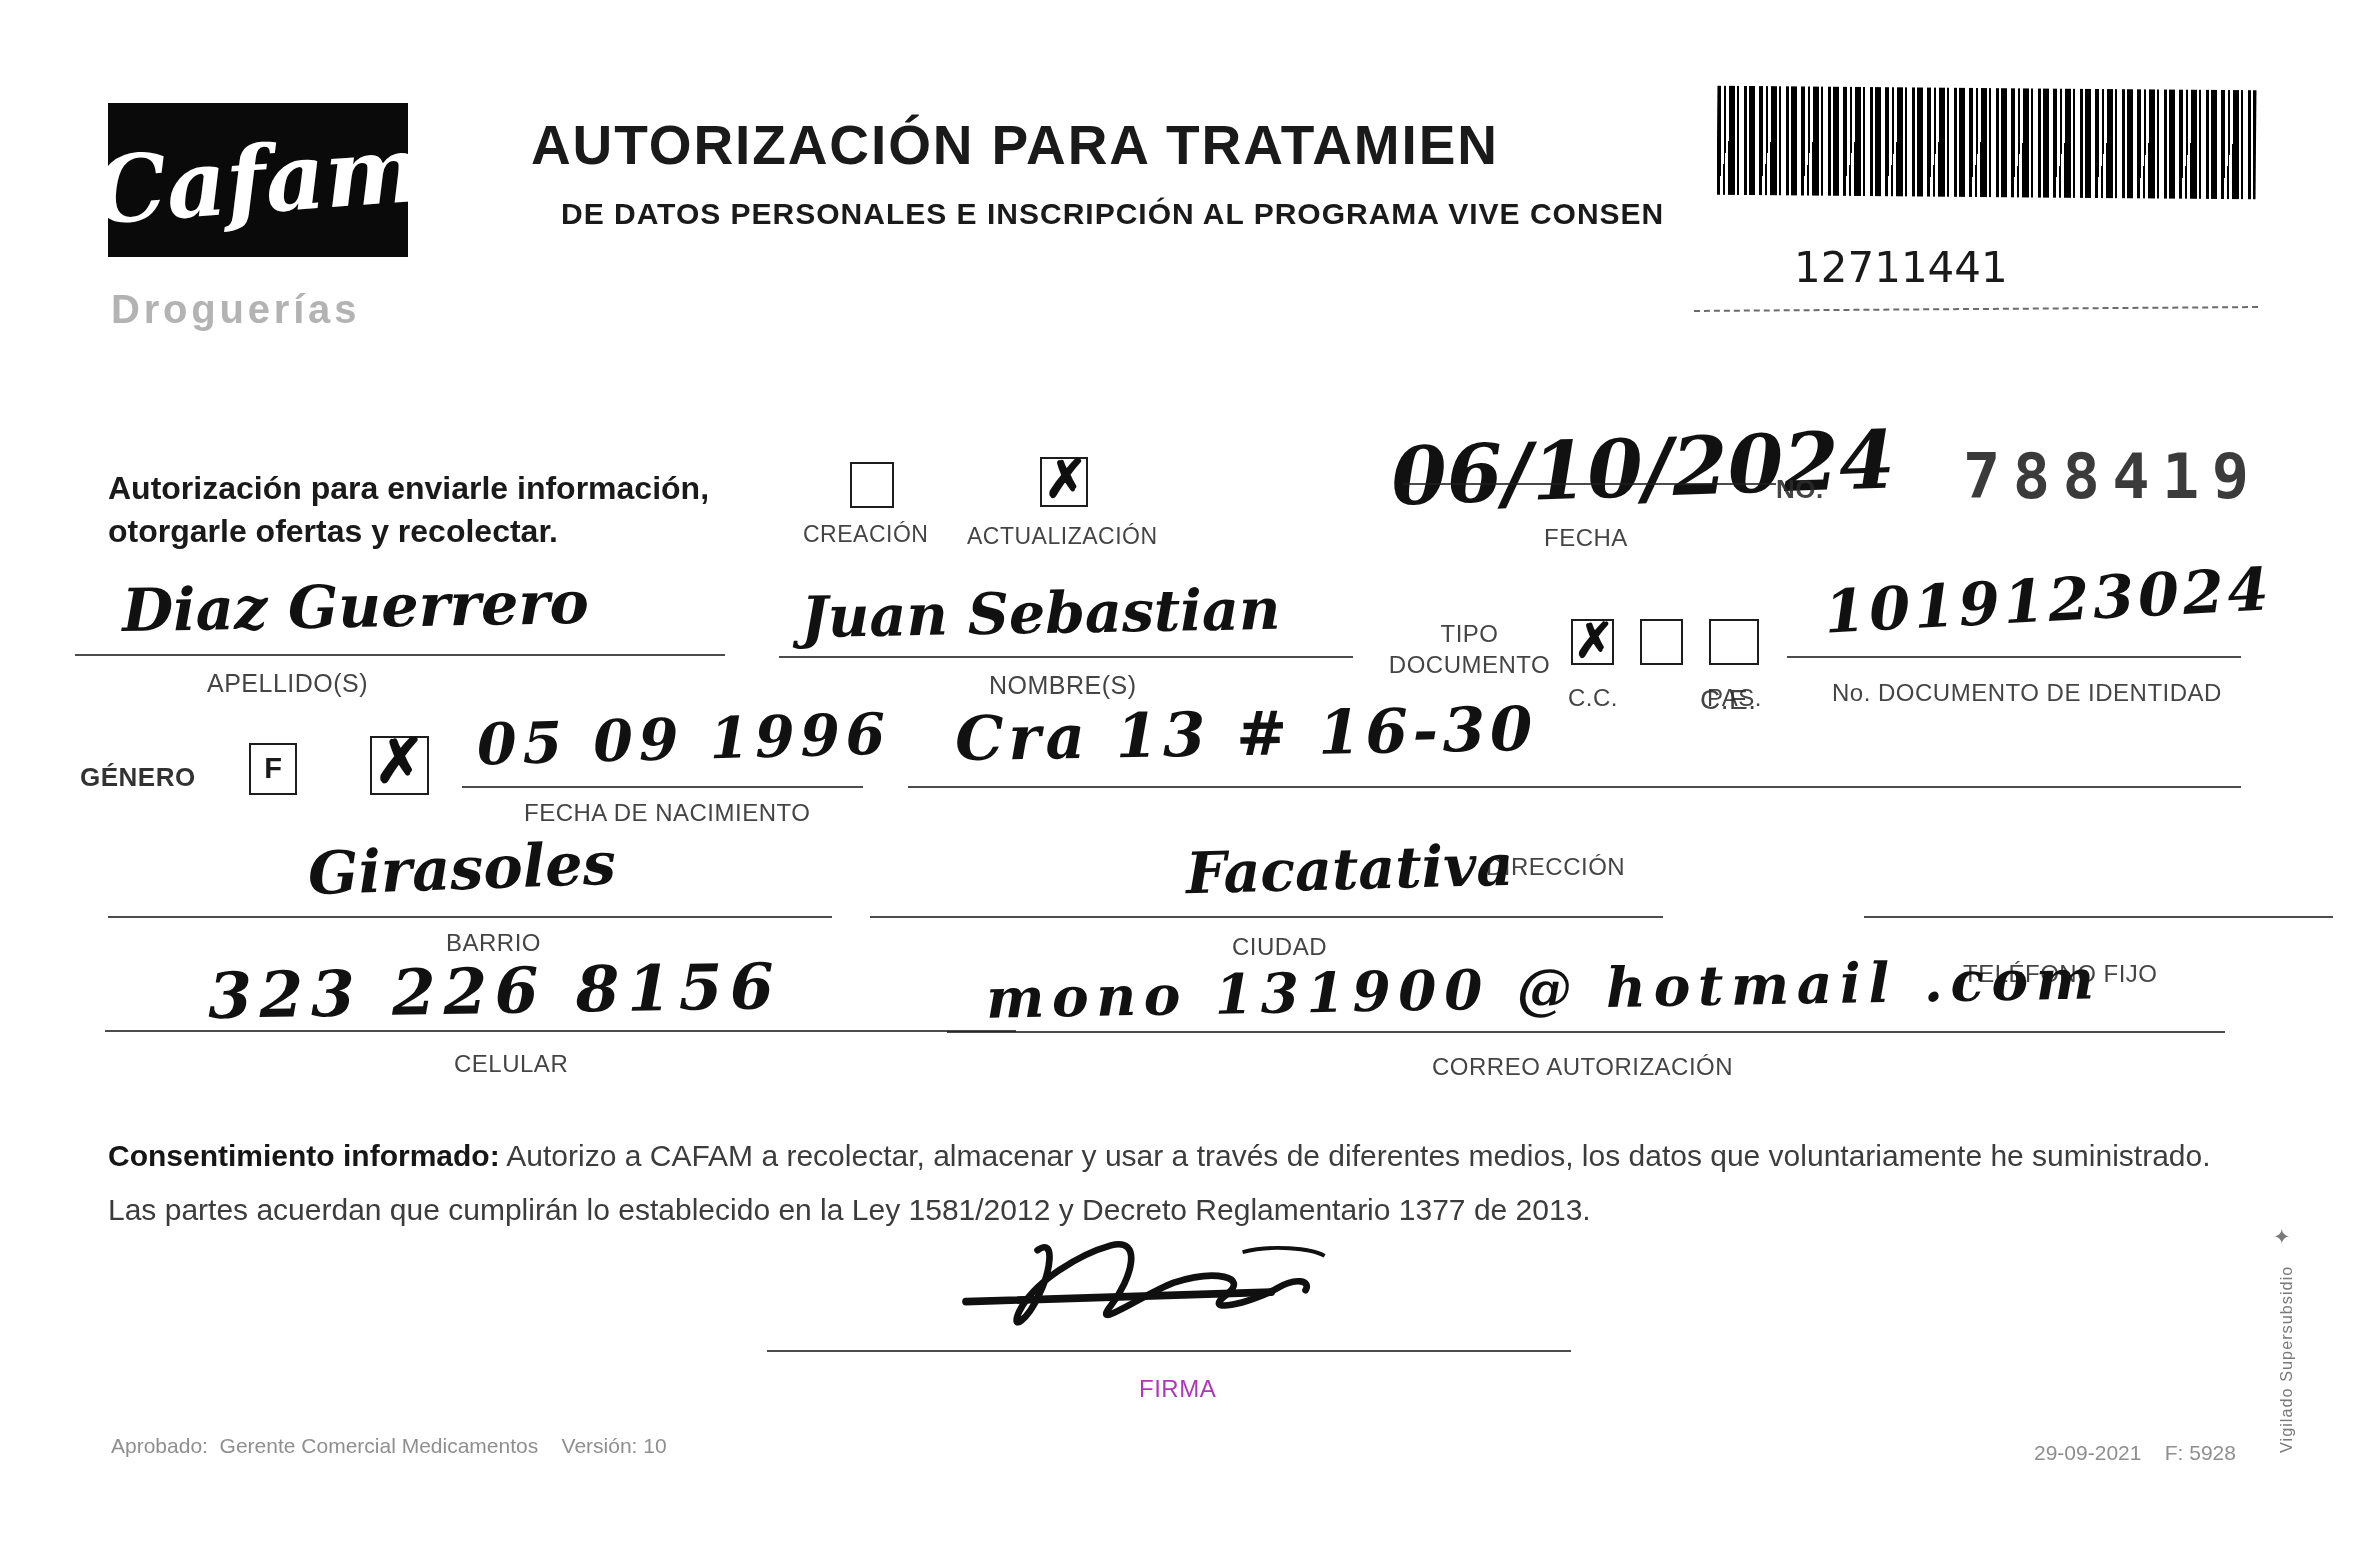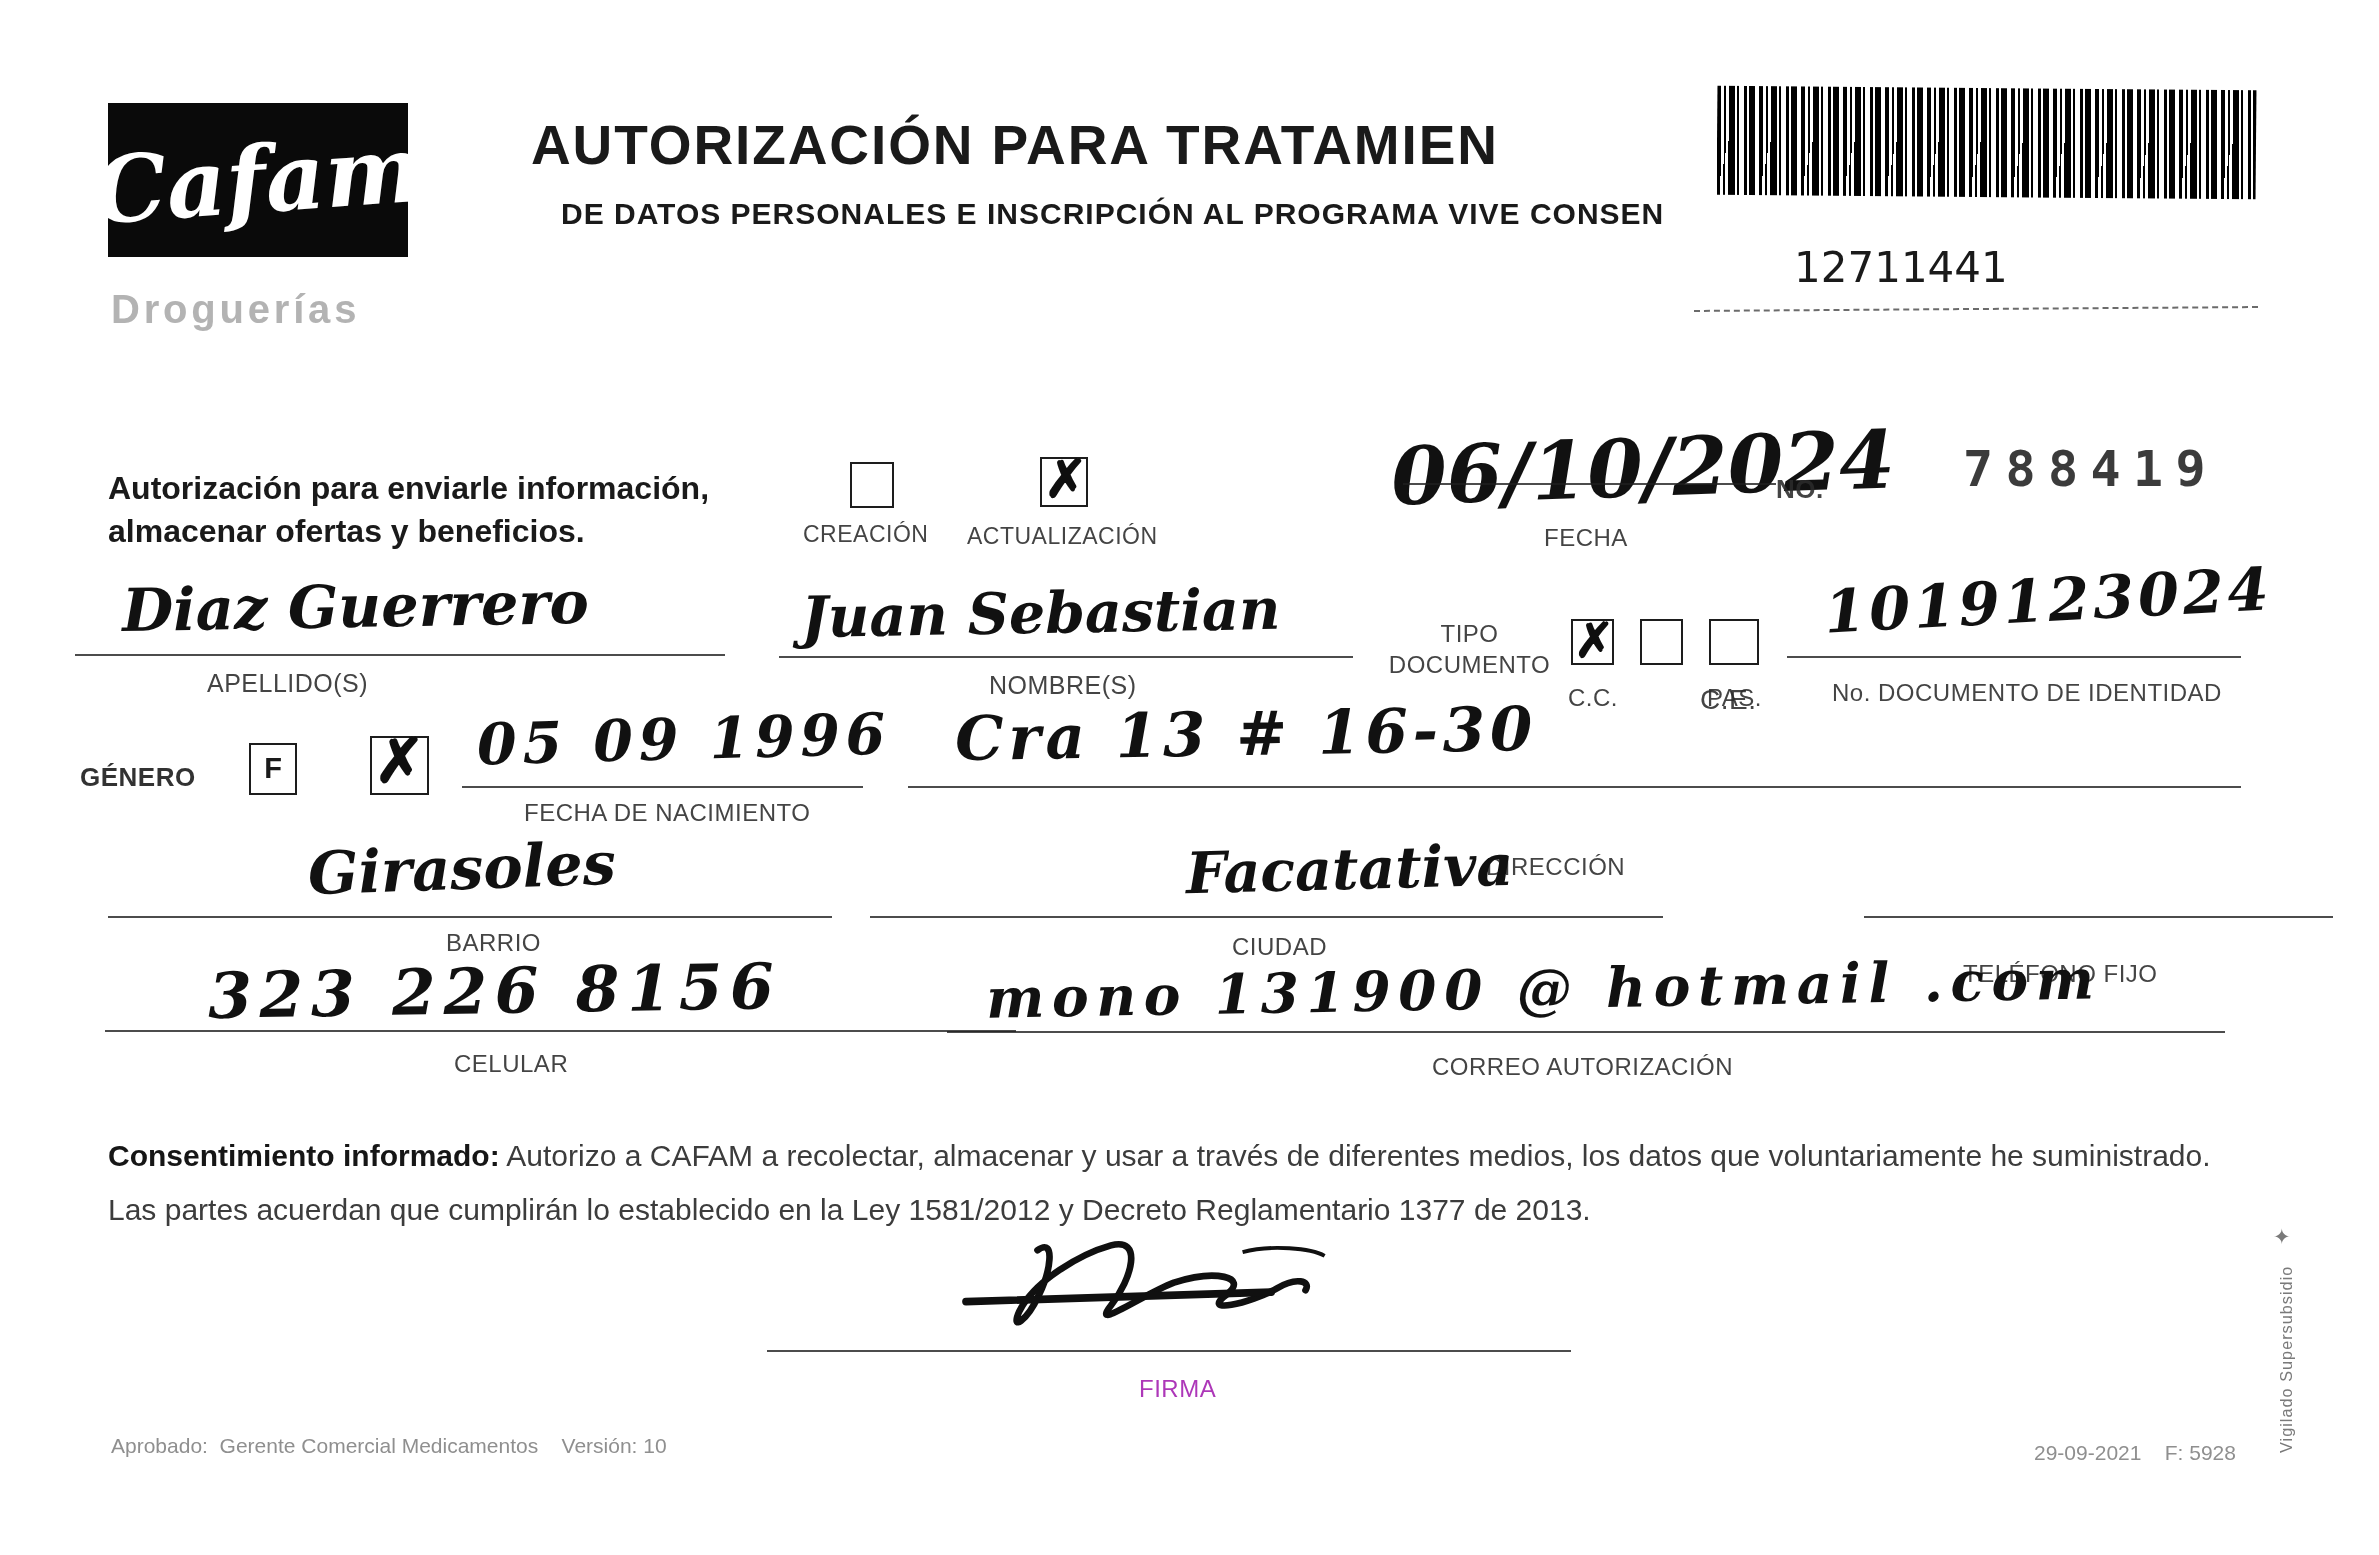--- a/index.html
+++ b/index.html
@@ -45,34 +45,34 @@
   <div class="abs faded" style="left:111px;top:287px;font-size:40px;font-weight:700;letter-spacing:3.8px;">Droguerías</div>
 
   <div class="abs title" style="left:531px;top:113px;font-size:55px;">AUTORIZACIÓN PARA TRATAMIEN</div>
   <div class="abs subtitle" style="left:561px;top:197px;font-size:30px;">DE DATOS PERSONALES E INSCRIPCIÓN AL PROGRAMA VIVE CONSEN</div>
 
   <div class="abs barcode" style="left:1717px;top:88px;width:539px;height:109px;"></div>
   <div class="abs" style="left:1794px;top:243px;font-size:42px;font-family:'DejaVu Sans',sans-serif;">12711441</div>
   <div class="abs dashline" style="left:1694px;top:308px;width:564px;transform:rotate(-0.4deg);"></div>
 
   <div class="abs" style="left:108px;top:470px;font-size:32px;font-weight:700;">Autorización para enviarle información,</div>
-  <div class="abs" style="left:108px;top:513px;font-size:32px;font-weight:700;">almacenar ofertas y beneficios.</div>
+  <div class="abs" style="left:108px;top:513px;font-size:32px;font-weight:700;">otorgarle ofertas y recolectar.</div>
 
   <div class="abs box" style="left:850px;top:462px;width:44px;height:46px;"></div>
   <div class="abs lbl" style="left:803px;top:521px;font-size:23px;">CREACIÓN</div>
   <div class="abs box" style="left:1040px;top:457px;width:48px;height:50px;">
     <span class="mark" style="font-size:52px;position:relative;left:1.9px;top:-5.7px;">✗</span>
   </div>
   <div class="abs lbl" style="left:967px;top:523px;font-size:23px;">ACTUALIZACIÓN</div>
 
   <div class="abs hw" style="left:1391px;top:421px;font-size:80px;transform:rotate(-2deg);">06/10/2024</div>
   <div class="abs uline" style="left:1403px;top:483px;width:373px;"></div>
   <div class="abs lbl" style="left:1544px;top:524px;font-size:24px;">FECHA</div>
   <div class="abs lbl" style="left:1776px;top:474px;font-size:26px;font-weight:700;">NO.</div>
-  <div class="abs stamp" style="left:1963px;top:440px;font-size:50px;">788419</div>
+  <div class="abs stamp" style="left:1963px;top:440px;font-size:62px;">788419</div>
 
   <div class="abs hw" style="left:122px;top:572px;font-size:59px;transform:rotate(-1deg);">Diaz Guerrero</div>
   <div class="abs uline" style="left:75px;top:654px;width:650px;"></div>
   <div class="abs lbl" style="left:207px;top:669px;font-size:25px;">APELLIDO(S)</div>
 
   <div class="abs hw" style="left:801px;top:579px;font-size:57px;transform:rotate(-1deg);">Juan Sebastian</div>
   <div class="abs uline" style="left:779px;top:656px;width:574px;"></div>
   <div class="abs lbl" style="left:989px;top:671px;font-size:25px;">NOMBRE(S)</div>
 
   <div class="abs lbl" style="left:1376px;top:618px;width:187px;text-align:center;font-size:24px;line-height:1.3;">

